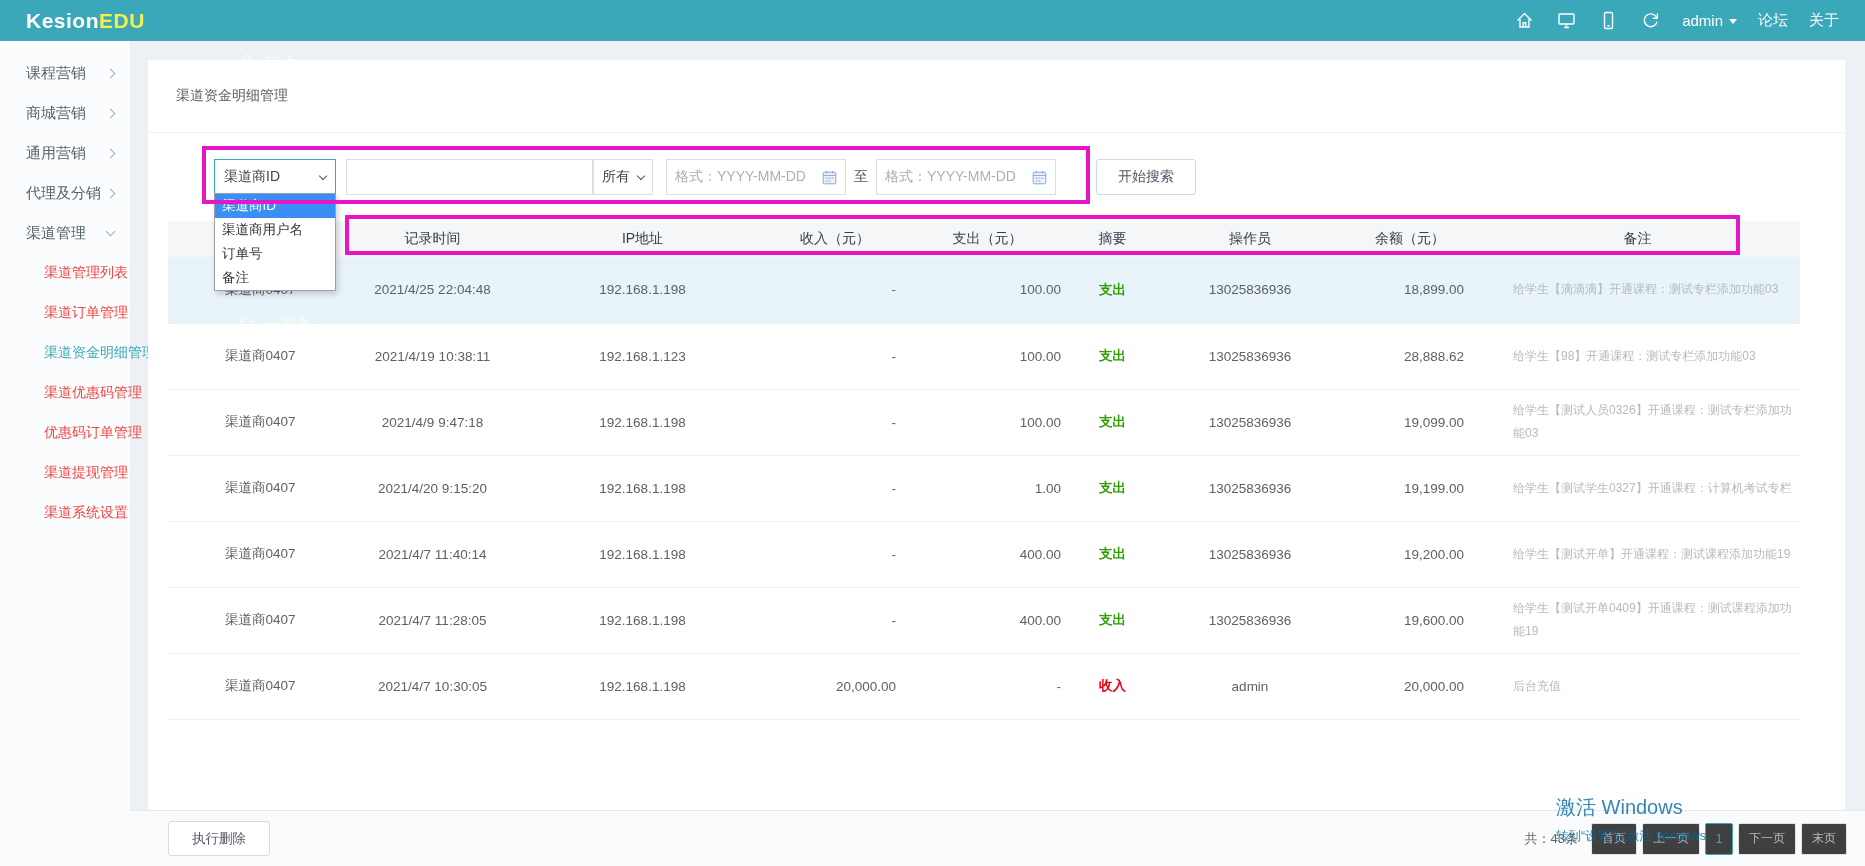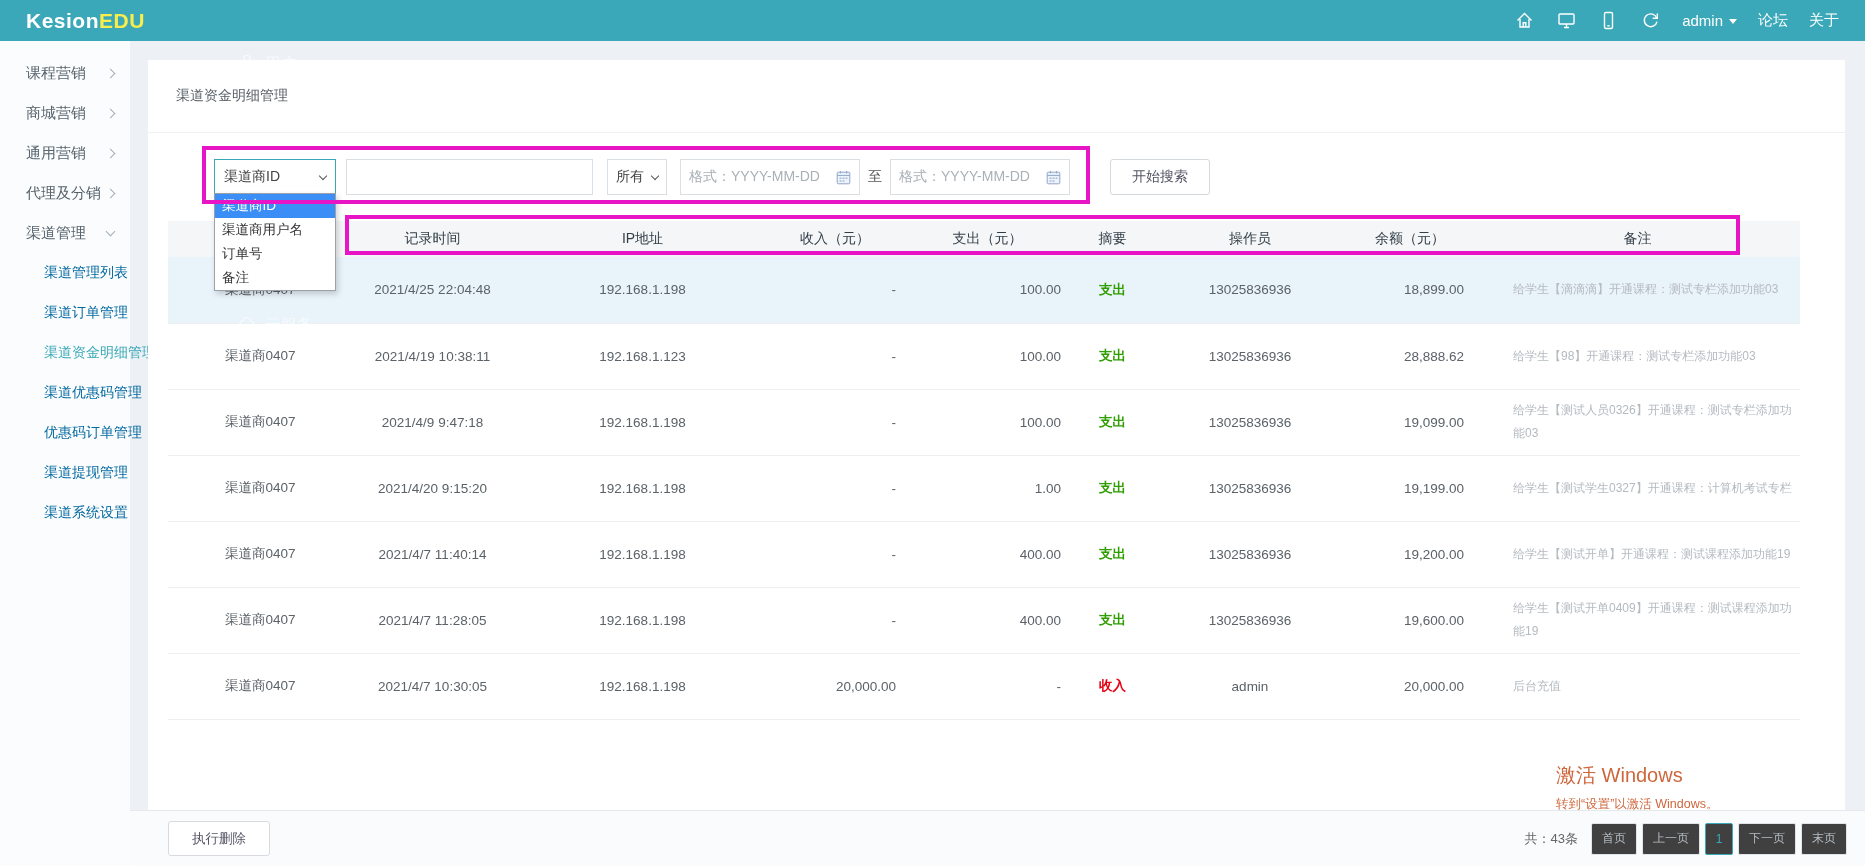--- a/index.html
+++ b/index.html
@@ -21,36 +21,36 @@
   .caret { width:0; height:0; border-left:4px solid transparent; border-right:4px solid transparent; border-top:5px solid #fff; margin-top:2px; }
   .tb-link { cursor:pointer; }
 
   
   .layout { display:flex; height:825px; position:relative; }
   .sidebar { width:130px; background:#fbfcfd; padding-top:12px; flex-shrink:0; }
   .side-item { height:40px; display:flex; align-items:center; padding:0 14px 0 26px; font-size:15px; color:#57646e; cursor:pointer; white-space:nowrap; }
   .side-item .lbl { flex:1; }
   .chev { width:7px; height:7px; border-right:1.5px solid #a3aeb7; border-bottom:1.5px solid #a3aeb7; transform:rotate(-45deg); margin-right:2px; flex-shrink:0; }
   .side-item.expanded .chev { transform:rotate(45deg); margin-top:-3px; }
-  .side-item.sub { padding-left:44px; font-size:14px; color:#0369a1; }
+  .side-item.sub { padding-left:44px; font-size:14px; color:#ef4444; }
   .side-item.sub.active { color:#3aa8b8; }
 
   .content { flex:1; position:relative; padding:19px 20px 0 18px; }
   .card { background:#fff; height:750px; position:relative; }
 
   .page-title { padding:27px 0 0 28px; font-size:14px; color:#596066; }
   .title-divider { border-top:1px solid #eef1f3; margin-top:27px; }
 
   
   .filter-bar { position:relative; height:88px; padding:26px 0 0 66px; display:flex; align-items:flex-start; }
   .ctrl { height:36px; background:#fff; border:1px solid #dadfe3; display:flex; align-items:center; font-size:14px; color:#444; }
   .sel-field { width:122px; border-color:#3aa8b8; justify-content:space-between; padding:0 9px; cursor:pointer; }
   .sel-chev { width:6px; height:6px; border-right:1.6px solid #555; border-bottom:1.6px solid #555; transform:rotate(45deg); margin-top:-3px; }
   .txt-input { width:247px; margin-left:10px; border:1px solid #dadfe3; height:36px; font-size:14px; padding:0 8px; outline:none; color:#444; }
-  .sel-all { width:60px; margin-left:14px; justify-content:space-between; padding:0 8px; cursor:pointer; }
+  .sel-all { width:60px; justify-content:space-between; padding:0 8px; cursor:pointer; }
   .date-input { width:180px; margin-left:13px; justify-content:space-between; padding:0 8px; cursor:text; }
   .date-ph { color:#a9b0b6; }
   .cal { width:15px; height:15px; flex-shrink:0; cursor:pointer; }
   .to-label { margin:9px 8px 0; font-size:14px; color:#555; }
   .btn-search { margin-left:40px; height:36px; padding:0 21px; background:#fff; border:1px solid #d4d9dd; border-radius:3px; font-size:14px; color:#556; cursor:pointer; }
 
   
   .dropdown-list { position:absolute; left:66px; top:133px; width:122px; background:#fff; border:1px solid #9aa1a7; box-shadow:2px 3px 6px rgba(0,0,0,.18); z-index:40; }
   .dd-opt { height:24px; display:flex; align-items:center; padding-left:7px; font-size:13.5px; color:#333; cursor:pointer; white-space:nowrap; }
   .dd-opt.selected { background:#3a8ef6; color:#fff; }
@@ -78,21 +78,21 @@
 
   
   .footer { position:absolute; left:130px; right:0; bottom:0; height:56px; background:#fafbfc; border-top:1px solid #e6e9ec; display:flex; align-items:center; z-index:10; }
   .btn-delete { margin-left:38px; height:35px; padding:0 23px; background:#fff; border:1px solid #d7dbdf; border-radius:3px; font-size:13.5px; color:#556; cursor:pointer; }
   .pager { margin-left:auto; margin-right:18px; display:flex; align-items:center; gap:5px; }
   .total { font-size:13px; color:#666; margin-right:8px; }
   .pg-btn { min-width:28px; height:32px; padding:0 10px; background:#404040; border:1px solid #e0e4e7; border-radius:2px; font-size:12px; color:#b4bbc1; display:flex; align-items:center; justify-content:center; cursor:pointer; }
   .pg-btn.current { border-color:#3aa8b8; color:#3aa8b8; padding:0 8px; }
 
   
-  .watermark { position:absolute; left:1556px; top:762px; z-index:60; pointer-events:none; color:#c2410c; }
+  .watermark { position:absolute; left:1556px; top:794px; z-index:60; pointer-events:none; color:#0369a1; }
   .wm1 { font-size:20px; opacity:.8; }
   .wm2 { font-size:12.5px; margin-top:7px; opacity:.8; }
 </style>
 </head>
 <body>
 
 <div class="topbar">
   <div class="logo"><span>Kesion</span><span class="suffix">EDU</span></div>
 
   <div class="topnav">

